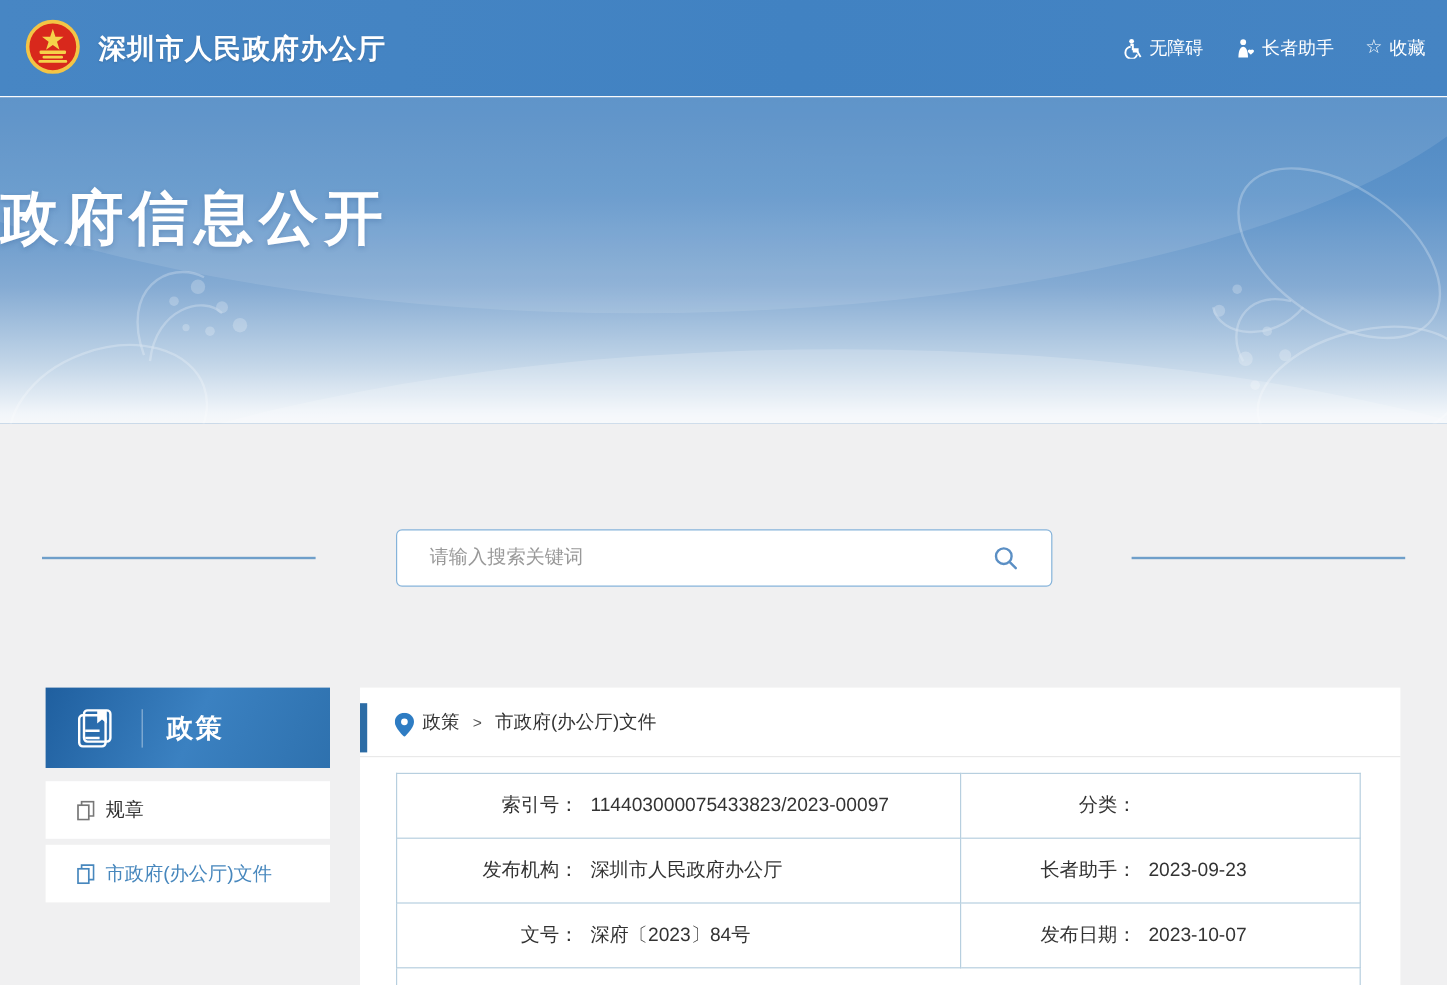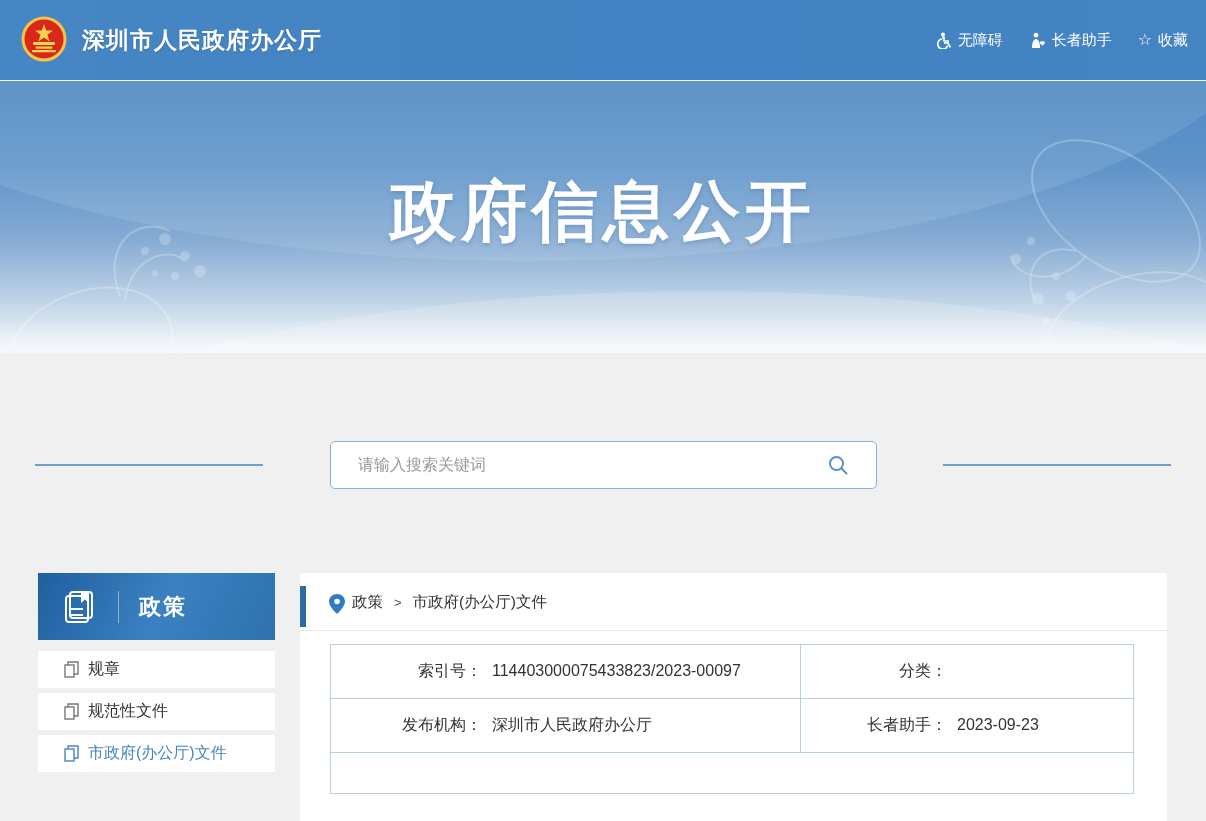--- a/index.html
+++ b/index.html
@@ -35,22 +35,22 @@
   }
   .banner::before {
     content:""; position:absolute; left:-220px; top:-340px; width:1500px; height:520px;
     border-radius:50%; background:rgba(255,255,255,.10);
   }
   .banner::after {
     content:""; position:absolute; left:-150px; top:210px; width:1700px; height:600px;
     border-radius:50%; background:rgba(255,255,255,.18);
   }
   .banner-title {
-    position:absolute; left:0; top:86px; width:100%; text-align:center;
-    font-size:66px; font-weight:bold; color:#fff; letter-spacing:5px;
+    position:absolute; left:0; top:68px; width:100%; text-align:left;
+    font-size:49px; font-weight:bold; color:#fff; letter-spacing:5px;
     text-shadow:0 2px 4px rgba(40,80,130,.25); z-index:3;
   }
   .flower { position:absolute; opacity:.45; z-index:1; }
   .flower-left { left:-30px; top:120px; }
   .flower-right { right:-40px; top:10px; }
 
   
   .rule {
     position:absolute; top:464px; width:228px; height:2px; background:#6f9fca;
   }
@@ -71,21 +71,21 @@
   
   .sidebar-head {
     position:absolute; left:38px; top:573px; width:237px; height:67px;
     background:linear-gradient(115deg,#1f5f9f 0%, #3b81c1 52%, #2e71ae 100%);
     display:flex; align-items:center; padding-left:24px;
   }
   .sidebar-head .divider { width:1px; height:32px; background:rgba(255,255,255,.45); margin:0 20px; }
   .sidebar-title { color:#fff; font-size:22px; font-weight:bold; letter-spacing:2px; }
   .side-items { position:absolute; left:38px; top:651px; width:237px; }
   .side-item {
-    height:37px; margin-bottom:5px; background:#fff; display:flex; align-items:center;
+    height:48px; margin-bottom:5px; background:#fff; display:flex; align-items:center;
     padding-left:26px; gap:9px; font-size:16px; color:#333; cursor:pointer;
   }
   .side-item.active { color:#4787bd; }
 
   
   .main-panel {
     position:absolute; left:300px; top:573px; width:867px; height:300px; background:#fff;
   }
   .crumb-bar { position:relative; height:58px; border-bottom:1px solid #e9e9e9; }
   .crumb-accent { position:absolute; left:0; top:13px; width:6px; height:41px; background:#2c6ca5; }
@@ -205,27 +205,20 @@
 </div>
 
 <div class="side-items">
   <div class="side-item">
     <svg width="15" height="17" viewBox="0 0 15 17">
       <rect x="1" y="4" width="9" height="12" fill="none" stroke="#777" stroke-width="1.4"></rect>
       <path d="M4 4 L4 1 L14 1 L14 13 L10 13" fill="none" stroke="#777" stroke-width="1.4"></path>
     </svg>
     <span>规章</span>
   </div>
-  <div class="side-item">
-    <svg width="15" height="17" viewBox="0 0 15 17">
-      <rect x="1" y="4" width="9" height="12" fill="none" stroke="#777" stroke-width="1.4"></rect>
-      <path d="M4 4 L4 1 L14 1 L14 13 L10 13" fill="none" stroke="#777" stroke-width="1.4"></path>
-    </svg>
-    <span>规范性文件</span>
-  </div>
   <div class="side-item active">
     <svg width="15" height="17" viewBox="0 0 15 17">
       <rect x="1" y="4" width="9" height="12" fill="none" stroke="#4787bd" stroke-width="1.4"></rect>
       <path d="M4 4 L4 1 L14 1 L14 13 L10 13" fill="none" stroke="#4787bd" stroke-width="1.4"></path>
     </svg>
     <span>市政府(办公厅)文件</span>
   </div>
 </div>
 
 <div class="main-panel">
@@ -254,17 +247,25 @@
     </tr>
     <tr>
       <td>
         <span class="lbl">发布机构：</span><span class="val">深圳市人民政府办公厅</span>
       </td>
       <td>
         <span class="lbl lbl2">长者助手：</span><span class="val">2023-09-23</span>
       </td>
     </tr>
     <tr>
+      <td>
+        <span class="lbl">文号：</span><span class="val">深府〔2023〕84号</span>
+      </td>
+      <td>
+        <span class="lbl lbl2">发布日期：</span><span class="val">2023-10-07</span>
+      </td>
+    </tr>
+    <tr>
       <td colspan="2"></td>
     </tr>
   </tbody>
     </table>
 </div>
 
 </body></html>

